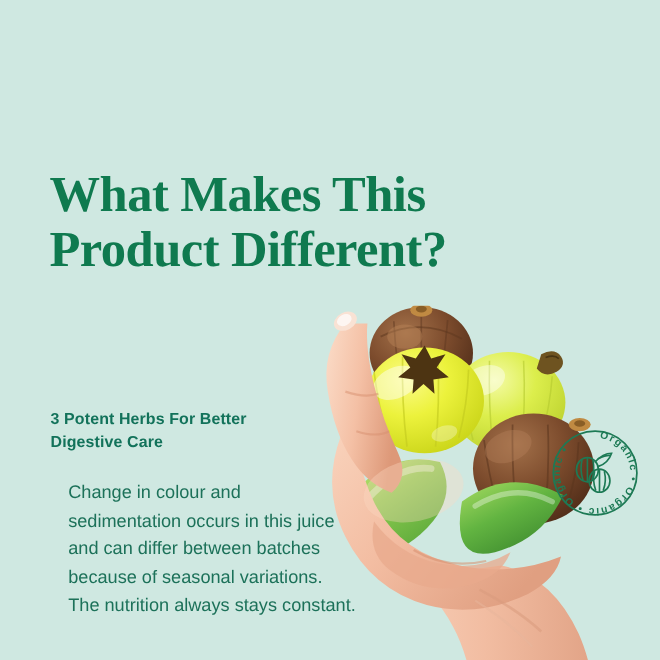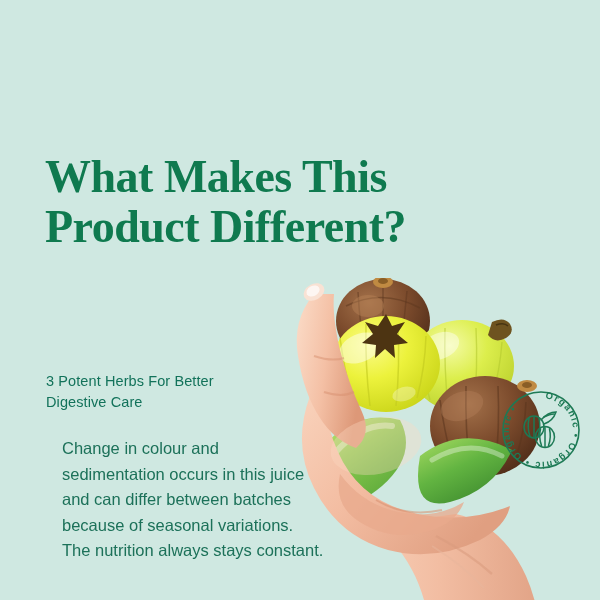--- a/index.html
+++ b/index.html
@@ -27,21 +27,21 @@
     line-height:50px;
     letter-spacing:-0.5px;
     color:#0f7a4f;
     white-space:pre-line;
   }
   .subhead{
     position:absolute;
     left:46px; top:371px;
     width:240px;
     font-family:"Liberation Sans",sans-serif;
-    font-weight:normal;
+    font-weight:bold;
     font-size:14.5px;
     line-height:21px;
     letter-spacing:.1px;
     color:#12725a;
     white-space:pre-line;
   }
   .bodytext{
     position:absolute;
     left:62px; top:436px;
     width:262px;

